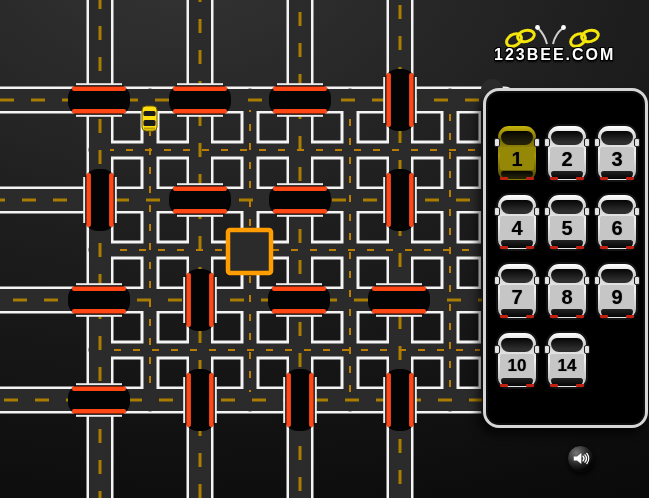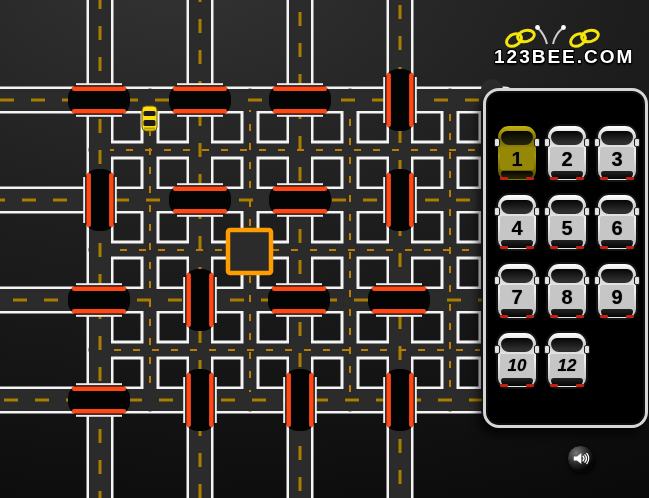--- a/index.html
+++ b/index.html
@@ -8,21 +8,21 @@
     position:relative; width:649px; height:498px; overflow:hidden;
     background:radial-gradient(160% 130% at 28% -8%, #343434 0%, #1e1e1e 42%, #070707 100%);
   }
   #maze{position:absolute; left:0; top:0; z-index:1;}
 
   
   .logo{position:absolute; left:492px; top:24px; width:152px; height:42px; z-index:4;}
   .logo .bee-svg{position:absolute; left:8px; top:0; width:104px; height:26px;}
   .logo .logo-text{
     position:absolute; left:2px; top:22px; width:150px;
-    color:#fff; font-size:19px; font-weight:800; letter-spacing:2px;
+    color:#fff; font-size:16px; font-weight:800; letter-spacing:2px;
     text-shadow:1px 1px 0 #000,-1px 1px 0 #000,1px -1px 0 #000,-1px -1px 0 #000,0 2px 2px #000;
     white-space:nowrap;
   }
 
   
   .panel{
     position:absolute; left:483px; top:88px; width:165px; height:340px; z-index:3;
     box-sizing:border-box; background:#000;
     border:3px solid #d6d6d6; border-radius:16px;
     box-shadow:-5px 7px 10px rgba(0,0,0,.65), inset 0 0 0 2px #0d0d0d;
@@ -36,21 +36,21 @@
     box-shadow:0 2px 3px rgba(0,0,0,.9);
   }
   .car .mirror{position:absolute; top:12px; width:4px; height:7px; background:#e2e2e2; border:1px solid #222; border-radius:2px;}
   .car .mirror.l{left:-4px;} .car .mirror.r{right:-4px;}
   .car .windshield{position:absolute; top:5px; left:3px; right:3px; height:14px;
     background:linear-gradient(180deg,#050505,#2e2e2e 80%); border-radius:6px 6px 8px 8px;}
   .car .roof{position:absolute; top:21px; left:2px; right:2px; height:23px; background:#c6c6c6;
     border-radius:2px; display:flex; align-items:center; justify-content:center;
     color:#000; font-weight:700; font-size:20px; line-height:1;
     text-shadow:0 0 1px #555;}
-  .car.wide .roof{font-size:17px;font-style:italic;}
+  .car.wide .roof{font-size:17px;}
   .car .rear{position:absolute; top:45px; left:3px; right:3px; height:8px;
     background:linear-gradient(180deg,#222,#050505); border-radius:3px 3px 6px 6px;}
   .car .tail{position:absolute; bottom:0px; width:8px; height:3px; background:#c22010; border-radius:1px;}
   .car .tail.l{left:2px;} .car .tail.r{right:2px;}
   .car.selected{background:linear-gradient(180deg,#c7b40c 0%,#776b04 25%,#a89709 55%,#5e5503 90%,#8a7c06 100%); border-color:#000;}
   .car.selected .roof{background:#958806;}
   .car.selected .windshield,.car.selected .rear{background:linear-gradient(180deg,#060600,#23210a 80%);}
 
   
   .sound{
@@ -365,21 +365,21 @@
           </div>
           <div class="rear"></div>
           <div class="tail l"></div>
           <div class="tail r"></div>
         </div>
         <div class="car wide">
           <div class="mirror l"></div>
           <div class="mirror r"></div>
           <div class="windshield"></div>
           <div class="roof">
-            <span>12</span>
+            <span>14</span>
           </div>
           <div class="rear"></div>
           <div class="tail l"></div>
           <div class="tail r"></div>
         </div>
       </div>
   </div>
 
   <button class="sound">
     <svg width="19" height="19" viewBox="0 0 24 24">

